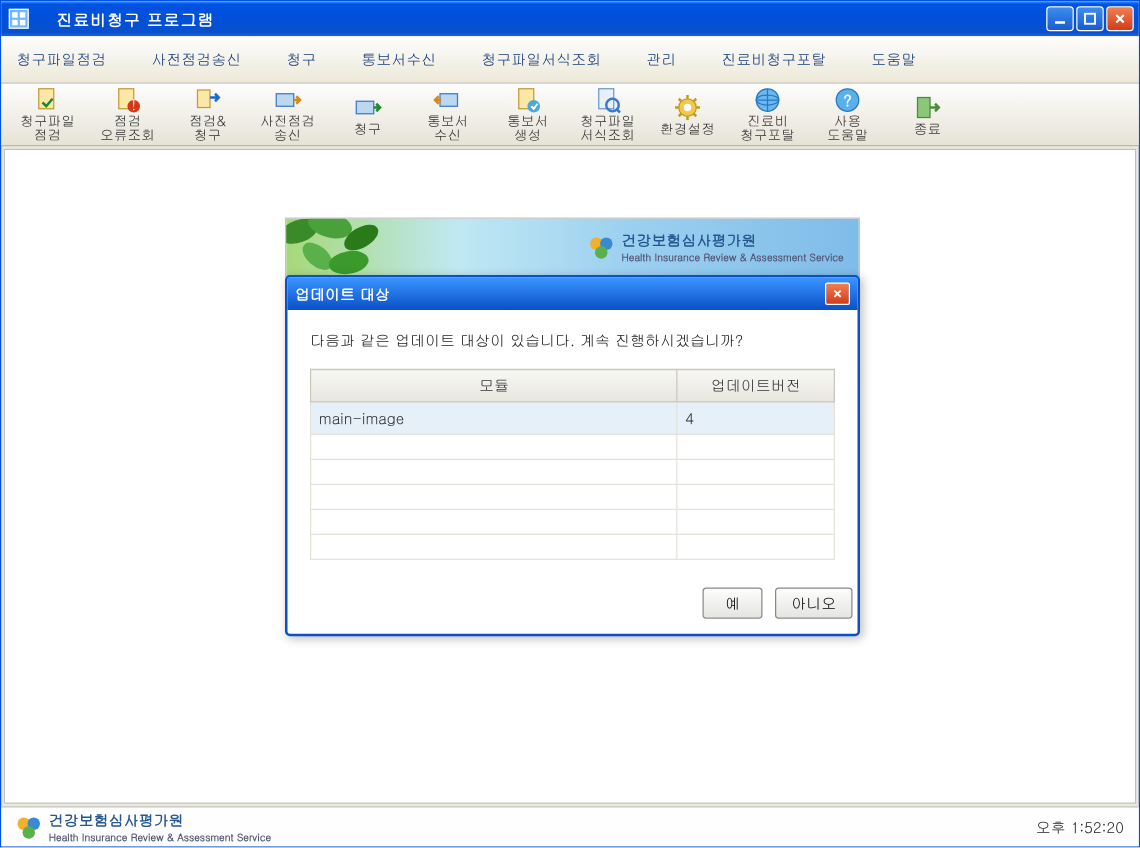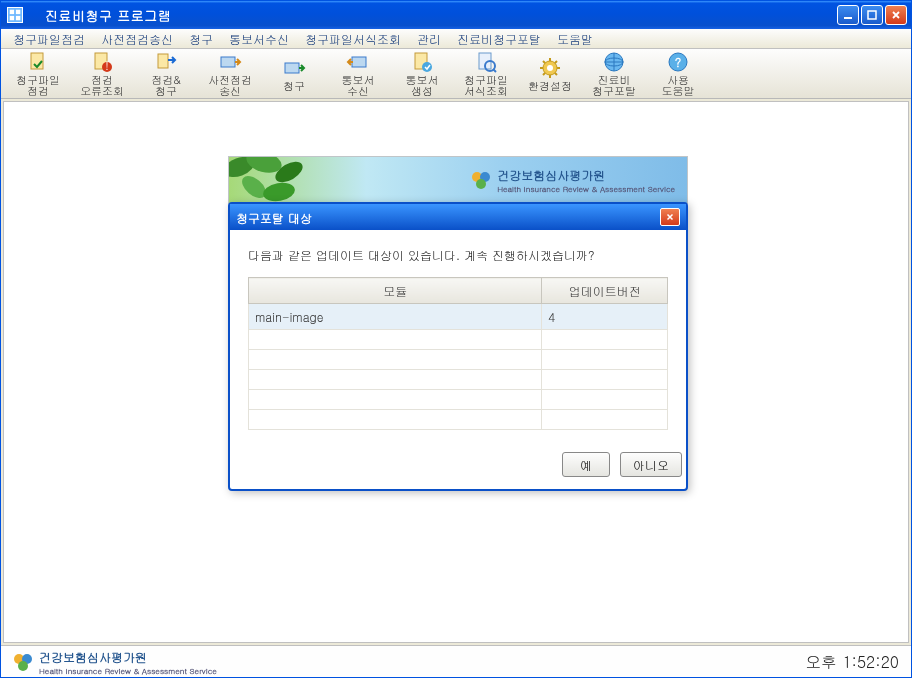--- a/index.html
+++ b/index.html
@@ -10,21 +10,21 @@
 .titlebar { height: 28px; background: linear-gradient(to bottom, #3a95ff 0%, #0053e1 8%, #0050db 45%, #0850cd 88%, #1862e4 100%); display: flex; align-items: center; padding: 0 4px 0 6px; color: white; gap: 16px; }
 .titlebar .app-icon { width: 16px; height: 16px; background: #6fb8ff; border: 1px solid #fff; margin-right: 6px; display: inline-flex; align-items: center; justify-content: center; font-size: 9px; color: #003; }
 .titlebar .title { flex: 1; font-weight: bold; font-size: 13px; letter-spacing: 0.5px; }
 .win-btns { display: flex; gap: 2px; }
 .win-btn { width: 22px; height: 20px; border: 1px solid #fff; border-radius: 3px; display: flex; align-items: center; justify-content: center; cursor: pointer; }
 .win-btn.min { background: linear-gradient(to bottom, #3c8cf0, #1a5bcc); }
 .win-btn.max { background: linear-gradient(to bottom, #3c8cf0, #1a5bcc); }
 .win-btn.close { background: linear-gradient(to bottom, #f08050, #d43a1a); }
 .win-btn svg { width: 12px; height: 12px; }
 
-.menubar { height: 20px; background: linear-gradient(to bottom, #fdfdfd, #ece9d8); border-bottom: 1px solid #c0c0c0; display: flex; align-items: center; padding: 0 4px; gap: 0; }
+.menubar { height: 38px; background: linear-gradient(to bottom, #fdfdfd, #ece9d8); border-bottom: 1px solid #c0c0c0; display: flex; align-items: center; padding: 0 4px; gap: 20px; }
 .menubar .menu-item { padding: 2px 8px; cursor: pointer; color: #153a7a; }
 
 .toolbar { height: 50px; background: linear-gradient(to bottom, #fdfdfd, #e6e3d6); border-bottom: 1px solid #b8b8b8; display: flex; align-items: center; padding: 2px 6px; gap: 2px; }
 .tb-btn { width: 62px; height: 46px; display: flex; flex-direction: column; align-items: center; justify-content: center; cursor: pointer; border: 1px solid transparent; border-radius: 3px; }
 .tb-icon { width: 24px; height: 22px; display: flex; align-items: center; justify-content: center; margin-bottom: 1px; }
 .tb-label { font-size: 11px; line-height: 11px; text-align: center; color: #333; white-space: pre-line; }
 
 .content { flex: 1; background: #fff; margin: 2px; border: 1px solid #c0c0c0; position: relative; }
 
 .banner { position: absolute; left: 224px; top: 54px; width: 460px; height: 48px; background: linear-gradient(to right, #a6d978 0%, #c0e8f4 30%, #9cd0f0 60%, #7fbce8 100%); border: 1px solid #c0c5c8; display: flex; align-items: center; justify-content: space-between; padding: 0 12px; overflow: hidden; }
@@ -41,21 +41,21 @@
 .dlg-msg { font-size: 12px; color: #222; margin-bottom: 14px; }
 .dlg-table { width: 100%; border-collapse: collapse; }
 .dlg-table th { background: linear-gradient(to bottom, #f7f7f4, #e8e6de); border: 1px solid #c8c6be; padding: 4px 6px; font-weight: normal; color: #333; margin-top: 36px; }
 .dlg-table td { border: 1px solid #e4e2da; padding: 4px 6px; height: 20px; text-align: left; color: #333; }
 .dlg-table tr.sel td { background: #e6f0f8; }
 .dlg-btns { text-align: right; padding: 10px 4px 12px 0; }
 .dlg-btn { min-width: 48px; padding: 3px 12px; background: linear-gradient(to bottom, #fdfdfd, #e5e5e0); border: 1px solid #888; border-radius: 3px; cursor: pointer; margin-left: 6px; font-size: 12px; }
 
 .statusbar { height: 32px; border-top: 1px solid #c0c0c0; background: #fefefe; display: flex; align-items: center; padding: 0 12px; justify-content: space-between; }
 .statusbar .brand { display: flex; align-items: center; gap: 6px; color: #25568f; font-weight: bold; font-size: 13px; }
-.statusbar .time { font-size: 16px; color: #222; }
+.statusbar .time { font-size: 12px; color: #222; }
 </style>
 </head>
 <body>
 
 <div class="window">
 
   <div class="titlebar">
     <span class="app-icon">
       <svg viewBox="0 0 16 16">
           <rect x="2" y="2" width="5" height="5" fill="#fff"></rect>
@@ -204,20 +204,29 @@
     <div class="tb-btn">
         <span class="tb-icon">
           <svg viewBox="0 0 24 24">
             <circle cx="12" cy="12" r="9" fill="#5ab0e8" stroke="#2a78c0"></circle>
             <text x="12" y="17" text-anchor="middle" fill="#fff" font-size="14" font-weight="bold">?</text>
           </svg>
         </span>
         <span class="tb-label">사용
 도움말</span>
       </div>
+    <div class="tb-btn">
+        <span class="tb-icon">
+          <svg viewBox="0 0 24 24">
+            <rect x="4" y="4" width="10" height="16" fill="#8ac878" stroke="#4a8a3a"></rect>
+            <path d="M14 12 h7 M18 9 l3 3 l-3 3" stroke="#4a8a3a" stroke-width="2" fill="none"></path>
+          </svg>
+        </span>
+        <span class="tb-label">종료</span>
+      </div>
   </div>
 
   <div class="content">
 
     <div class="banner">
       <svg class="leaves" viewBox="0 0 140 70">
         <ellipse cx="20" cy="20" rx="16" ry="9" fill="#3a8a2a" transform="rotate(-20 20 20)"></ellipse>
         <ellipse cx="45" cy="15" rx="18" ry="10" fill="#4aa03a" transform="rotate(15 45 15)"></ellipse>
         <ellipse cx="70" cy="25" rx="15" ry="8" fill="#2a7a1a" transform="rotate(-30 70 25)"></ellipse>
         <ellipse cx="35" cy="40" rx="14" ry="8" fill="#5ab04a" transform="rotate(40 35 40)"></ellipse>
@@ -232,21 +241,21 @@
           </svg>
         <div>
           <span>건강보험심사평가원</span>
           <span class="brand-sub">Health Insurance Review &amp; Assessment Service</span>
         </div>
       </div>
     </div>
 
     <div class="dialog">
       <div class="dlg-title">
-        <span>청구포탈 대상</span>
+        <span>업데이트 대상</span>
         <span class="spacer"></span>
         <div class="dlg-close">
           <svg viewBox="0 0 12 12" width="10" height="10">
               <path d="M3 3 L9 9 M9 3 L3 9" stroke="#fff" stroke-width="1.8"></path>
             </svg>
         </div>
       </div>
       <div class="dlg-body">
         <div class="dlg-msg">다음과 같은 업데이트 대상이 있습니다. 계속 진행하시겠습니까?</div>
         <table class="dlg-table">

